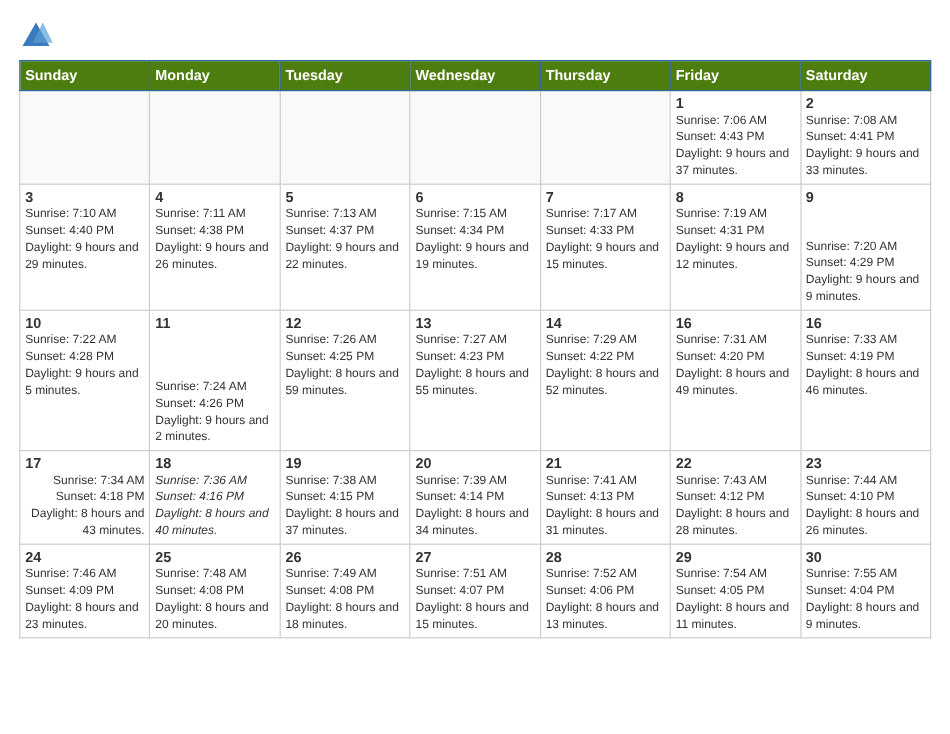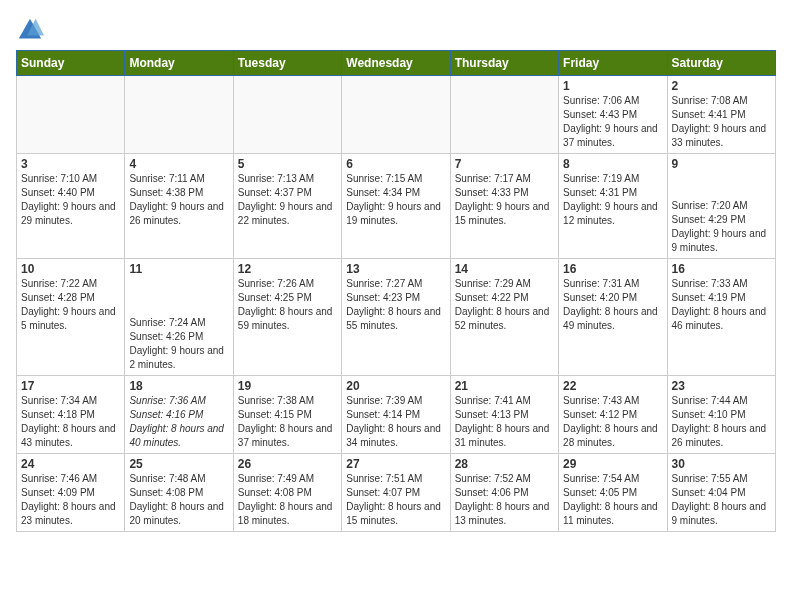--- a/index.html
+++ b/index.html
@@ -230,21 +230,21 @@
           <td>
             <span class="day-num">16</span>
             <div class="day-info" style="white-space: pre-line;">Sunrise: 7:33 AM
 Sunset: 4:19 PM
 Daylight: 8 hours and 46 minutes.</div>
           </td>
         </tr>
         <tr>
           <td>
             <span class="day-num">17</span>
-            <div class="day-info" style="white-space: pre-line;">Sunrise: 7:34 AM
+            <div class="day-info" style="white-space: pre-line; text-align: right;">Sunrise: 7:34 AM
 Sunset: 4:18 PM
 Daylight: 8 hours and 43 minutes.</div>
           </td>
           <td>
             <span class="day-num">18</span>
             <div class="day-info" style="white-space: pre-line; font-style: italic;">Sunrise: 7:36 AM
 Sunset: 4:16 PM
 Daylight: 8 hours and 40 minutes.</div>
           </td>
           <td>

